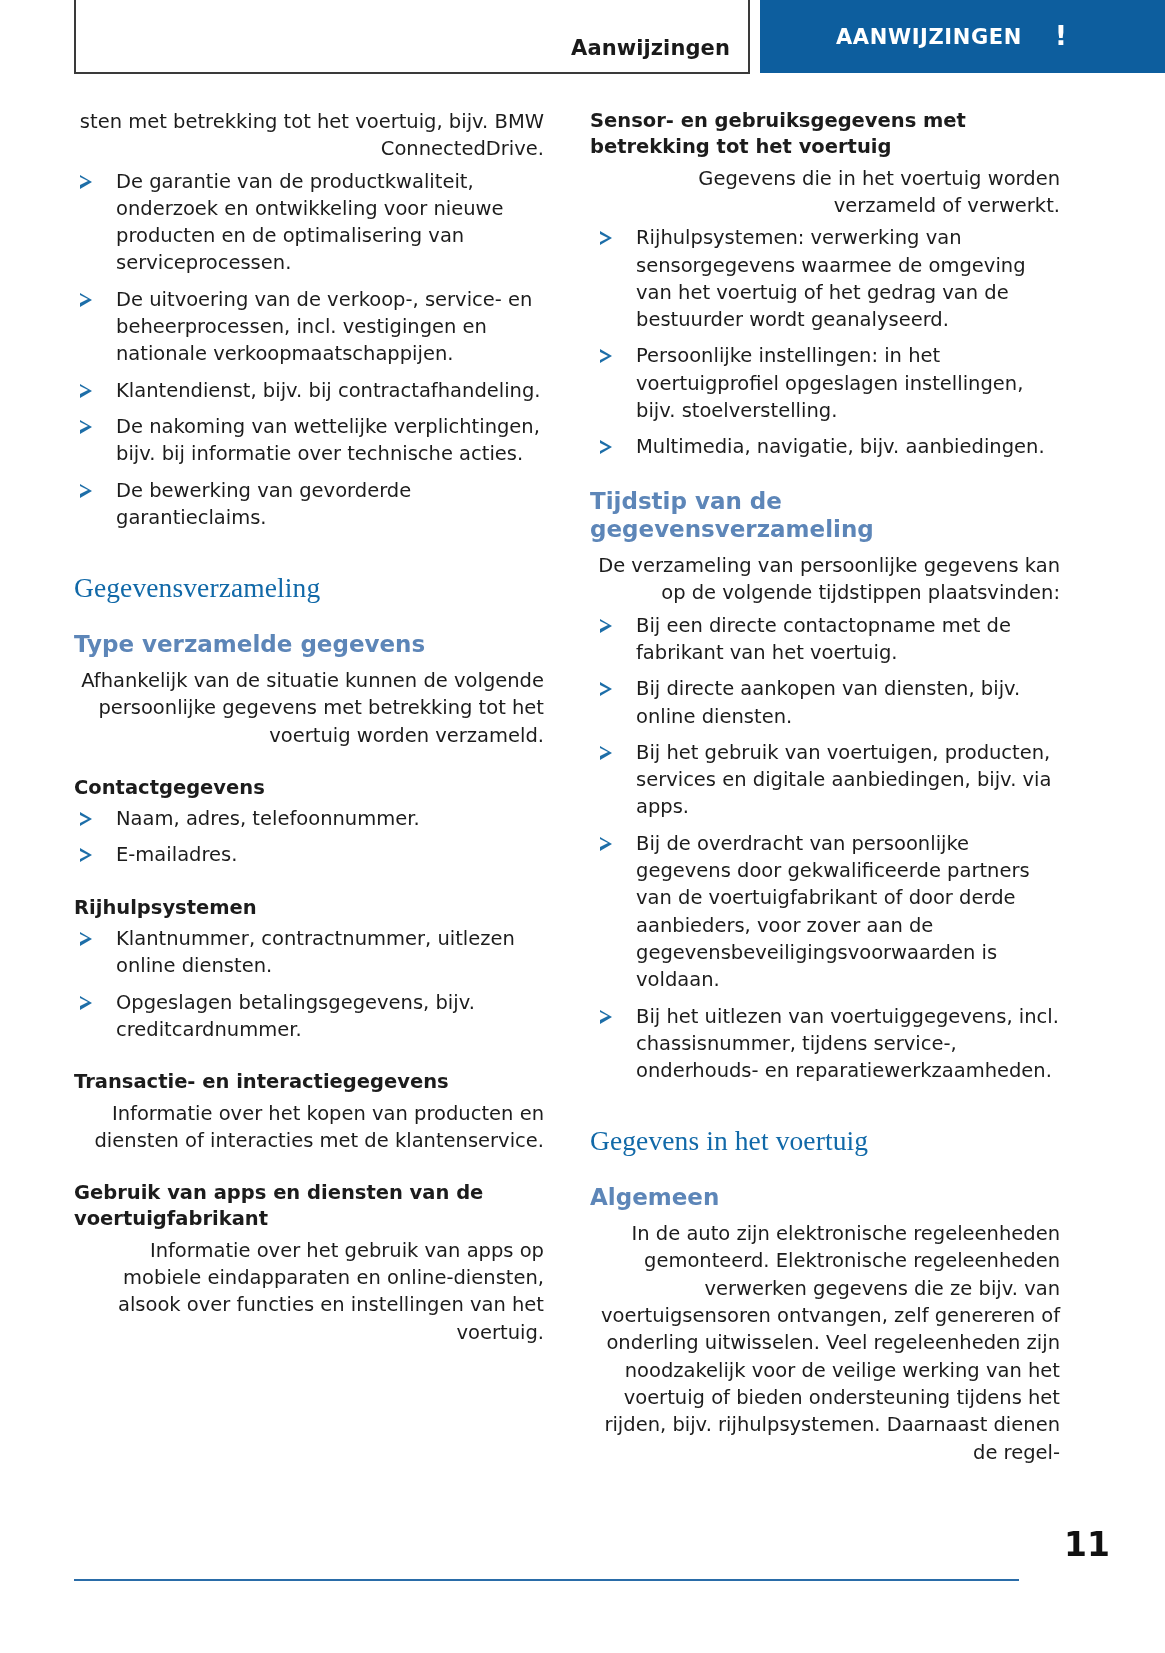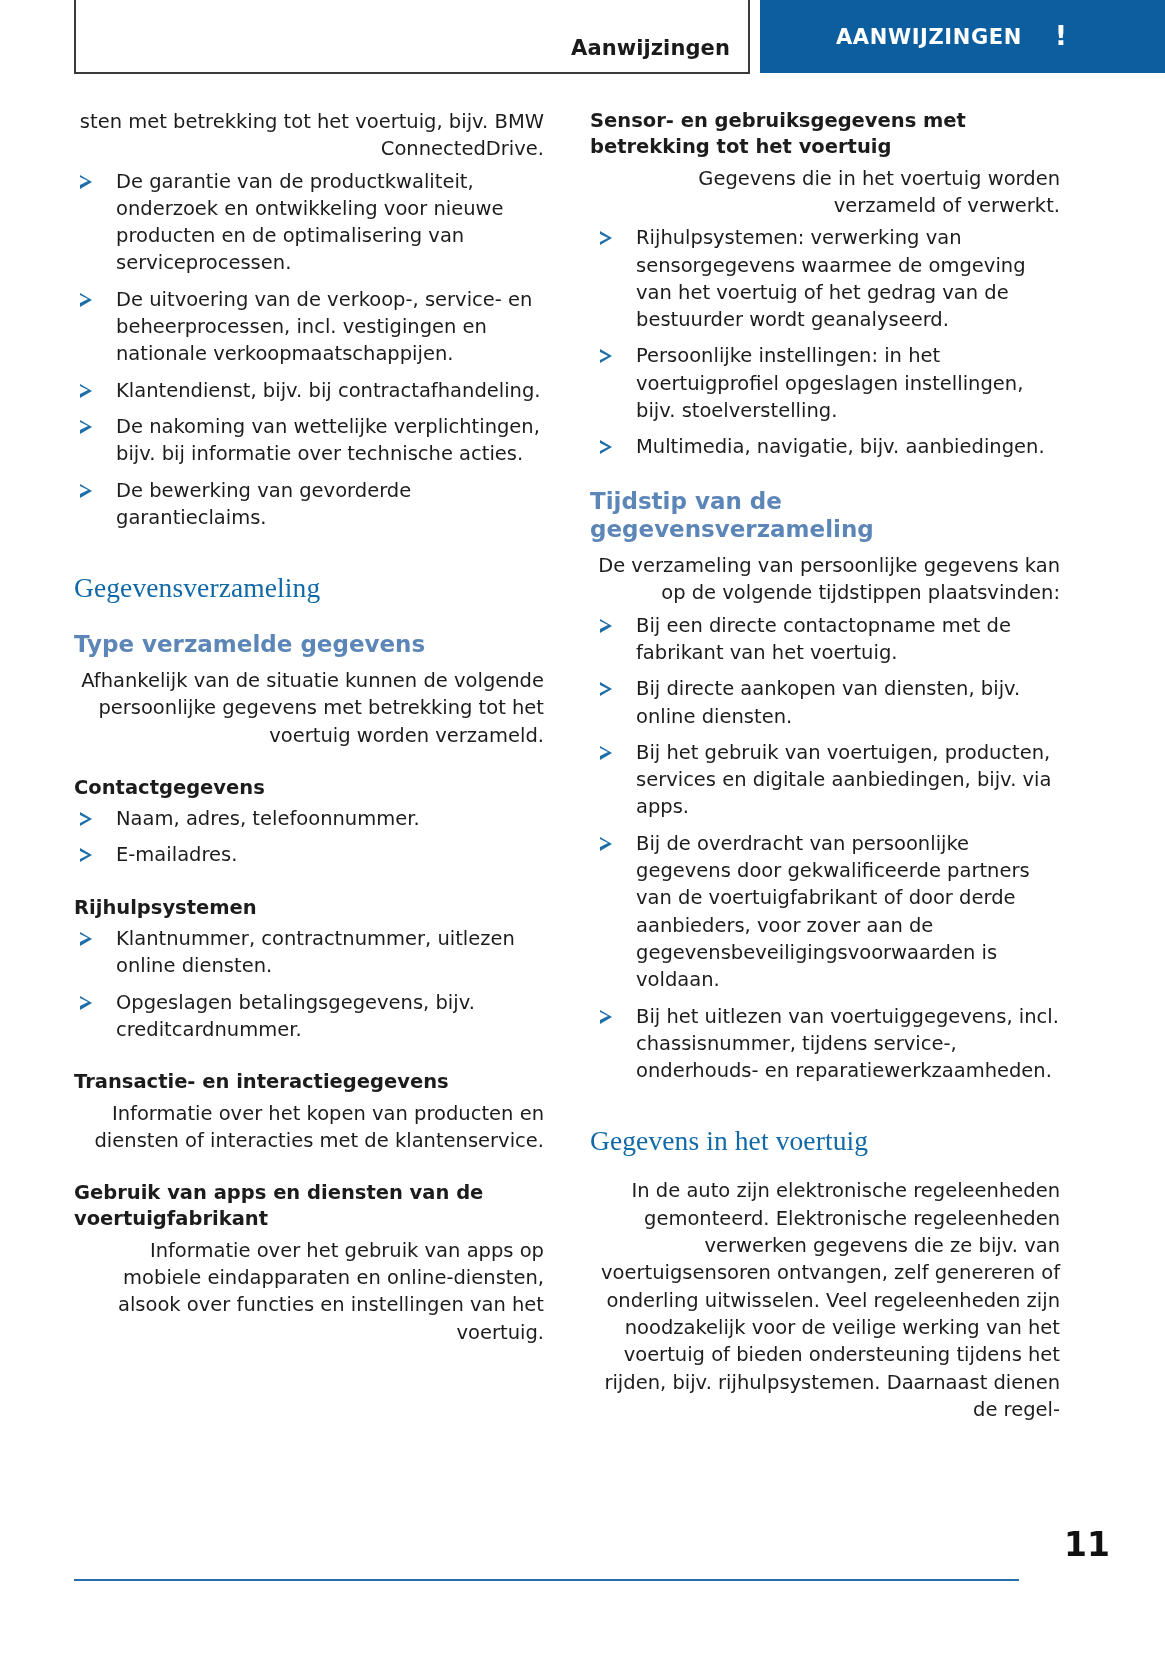--- a/index.html
+++ b/index.html
@@ -292,20 +292,21 @@
         <span>Bij de overdracht van persoonlijke gegevens door gekwalificeerde partners van de voertuigfabrikant of door derde aanbieders, voor zover aan de gegevensbeveiligingsvoorwaarden is voldaan.</span>
       </li>
       <li>
         <span class="bullet-tri"></span>
         <span>Bij het uitlezen van voertuiggegevens, incl. chassisnummer, tijdens service-, onderhouds- en reparatiewerkzaamheden.</span>
       </li>
     </ul>
 
     <h1 class="h-main">Gegevens in het voertuig</h1>
 
+    <h2 class="h-sub">Algemeen</h2>
     <p class="para">In de auto zijn elektronische regeleenheden gemonteerd. Elektronische regeleenheden verwerken gegevens die ze bijv. van voertuigsensoren ontvangen, zelf genereren of onderling uitwisselen. Veel regeleenheden zijn noodzakelijk voor de veilige werking van het voertuig of bieden ondersteuning tijdens het rijden, bijv. rijhulpsystemen. Daarnaast dienen de regel-</p>
   </div>
 </div>
 
 <div class="footer">
   <div class="footer-rule"></div>
   <div class="footer-pageno">11</div>
 </div>
 
 </body></html>

